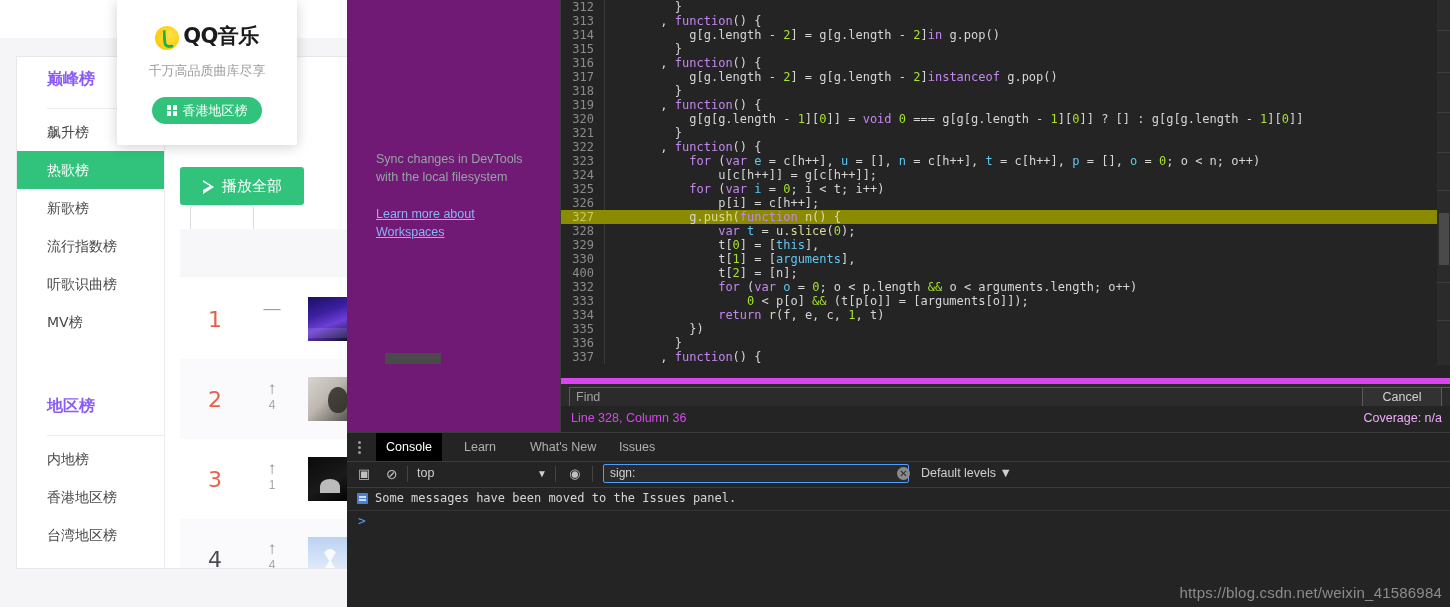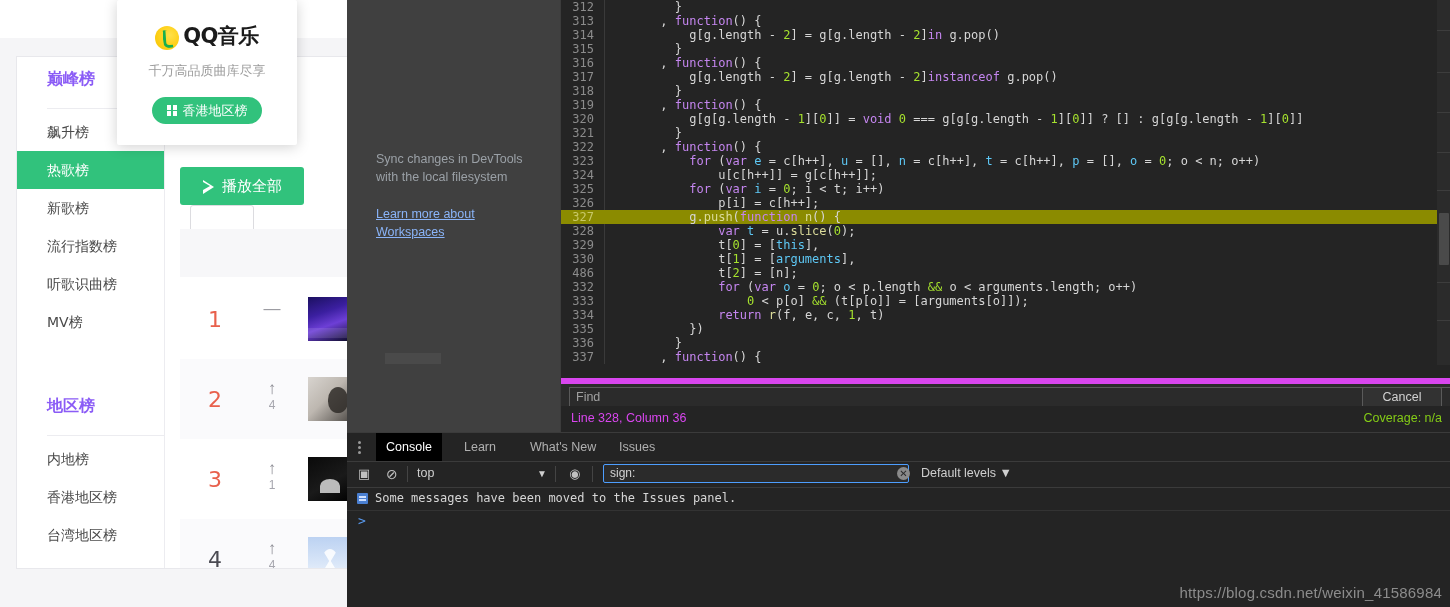--- a/index.html
+++ b/index.html
@@ -64,21 +64,21 @@
   .cv2 .cv-blob{background:#2f2b28;left:20px;top:10px;width:20px;height:26px;}
   .cv3 .cv-blob{background:#d8d8d8;left:12px;top:22px;width:20px;height:14px;border-radius:50% 50% 0 0;}
   .cv4 .cv-blob{background:#ffffff;left:14px;top:12px;width:16px;height:24px;
      clip-path:polygon(0 0,100% 0,55% 50%,100% 100%,0 100%,45% 50%);}
 
   
   .devtools{position:absolute;left:347px;top:0;width:1103px;height:607px;background:#242424;
      font-family:"Liberation Sans","DejaVu Sans",sans-serif;color:#d6d6d6;}
 
   .dt-sources{position:absolute;left:0;top:0;width:1103px;height:432px;}
-  .dt-nav{position:absolute;left:0;top:0;width:213px;height:432px;background:#404040;border-right:1px solid #3b3b3b;}
+  .dt-nav{position:absolute;left:0;top:0;width:213px;height:432px;background:#701a75;border-right:1px solid #3b3b3b;}
   .dt-nav-msg{position:absolute;left:29px;top:150px;width:160px;font-size:12.5px;line-height:18px;color:#9aa0a6;}
   .dt-nav-link{position:absolute;left:29px;top:205px;width:170px;font-size:12.5px;line-height:18px;color:#8ab4f8;
      text-decoration:underline;cursor:pointer;}
 
   .dt-editor{position:absolute;left:214px;top:0;right:0;height:365px;background:#242424;overflow:hidden;
      font-family:"DejaVu Sans Mono","Liberation Mono",monospace;font-size:12px;}
   .code-line{position:relative;height:14px;line-height:14px;white-space:pre;}
   .code-line.hl{background:#8b8b00;}
   .ln{display:inline-block;width:44px;text-align:right;color:#8c8c8c;padding-right:10px;
       background:#242424;border-right:1px solid #3a3a3a;box-sizing:border-box;}
@@ -99,21 +99,21 @@
   .dt-findbar{position:absolute;left:214px;top:378px;right:0;height:27px;background:#2b2b2b;
      border-top:6px solid #d946ef;border-bottom:1px solid #3b3b3b;}
   .dt-findinput{position:absolute;left:8px;top:3px;width:890px;height:20px;background:#2b2b2b;border:1px solid #5a5a5a;
      color:#c9c9c9;font-size:12.5px;padding:0 6px;box-sizing:border-box;line-height:18px;}
   .dt-findinput.empty{color:#a0a0a0;}
   .dt-cancel{position:absolute;right:8px;top:3px;width:78px;height:20px;border:1px solid #5a5a5a;border-radius:2px;
      color:#d2d2d2;font-size:12.5px;text-align:center;line-height:18px;background:#323232;cursor:pointer;}
 
   .dt-status{position:absolute;left:214px;top:406px;right:0;height:26px;background:#242424;}
   .dt-status-left{position:absolute;left:10px;top:5px;font-size:12.5px;color:#d946ef;}
-  .dt-status-right{position:absolute;right:8px;top:5px;font-size:12.5px;color:#84cc16;}
+  .dt-status-right{position:absolute;right:8px;top:5px;font-size:12.5px;color:#f0abfc;}
 
   .dt-divider{position:absolute;left:0;top:432px;width:1103px;height:1px;background:#3b3b3b;}
 
   .dt-drawer{position:absolute;left:0;top:433px;width:1103px;height:174px;background:#242424;}
   .dt-tabs{position:absolute;left:0;top:0;width:1103px;height:28px;border-bottom:1px solid #3b3b3b;}
   .dt-kebab{position:absolute;left:11px;top:8px;width:3px;height:13px;cursor:pointer;}
   .dt-kebab i{display:block;width:3px;height:3px;background:#9a9a9a;margin-bottom:2px;border-radius:50%;}
   .dt-tab{position:absolute;top:0;height:28px;line-height:28px;padding:0 10px;font-size:12.5px;color:#b0b0b0;cursor:pointer;}
   .dt-tab.active{background:#000000;color:#ffffff;}
 
@@ -279,21 +279,21 @@
           <div class="code-line" style="height: 14px;"><span class="ln">321</span><span class="code">        <span class="op">}</span></span></div>
           <div class="code-line" style="height: 14px;"><span class="ln">322</span><span class="code">      <span class="op">, </span><span class="k">function</span><span class="op">() {</span></span></div>
           <div class="code-line" style="height: 14px;"><span class="ln">323</span><span class="code">          <span class="k">for</span><span class="id"> (</span><span class="k">var</span><span class="id"> </span><span class="kw2">e</span><span class="id"> = c[h++], </span><span class="kw2">u</span><span class="id"> = [], </span><span class="kw2">n</span><span class="id"> = c[h++], </span><span class="kw2">t</span><span class="id"> = c[h++], </span><span class="kw2">p</span><span class="id"> = [], </span><span class="kw2">o</span><span class="id"> = </span><span class="num">0</span><span class="id">; o &lt; n; o++)</span></span></div>
           <div class="code-line" style="height: 14px;"><span class="ln">324</span><span class="code">              <span class="id">u[c[h++]] = g[c[h++]];</span></span></div>
           <div class="code-line" style="height: 14px;"><span class="ln">325</span><span class="code">          <span class="k">for</span><span class="id"> (</span><span class="k">var</span><span class="id"> </span><span class="kw2">i</span><span class="id"> = </span><span class="num">0</span><span class="id">; i &lt; t; i++)</span></span></div>
           <div class="code-line" style="height: 14px;"><span class="ln">326</span><span class="code">              <span class="id">p[i] = c[h++];</span></span></div>
           <div class="code-line hl" style="height: 14px;"><span class="ln">327</span><span class="code">          <span class="id">g.</span><span class="fn">push</span><span class="op">(</span><span class="k">function</span><span class="id"> </span><span class="fn">n</span><span class="op">() {</span></span></div>
           <div class="code-line" style="height: 14px;"><span class="ln">328</span><span class="code">              <span class="k">var</span><span class="id"> </span><span class="kw2">t</span><span class="id"> = u.</span><span class="fn">slice</span><span class="op">(</span><span class="num">0</span><span class="op">);</span></span></div>
           <div class="code-line" style="height: 14px;"><span class="ln">329</span><span class="code">              <span class="id">t[</span><span class="num">0</span><span class="id">] = [</span><span class="kw2">this</span><span class="id">],</span></span></div>
           <div class="code-line" style="height: 14px;"><span class="ln">330</span><span class="code">              <span class="id">t[</span><span class="num">1</span><span class="id">] = [</span><span class="kw2">arguments</span><span class="id">],</span></span></div>
-          <div class="code-line" style="height: 14px;"><span class="ln">486</span><span class="code">              <span class="id">t[</span><span class="num">2</span><span class="id">] = [n];</span></span></div>
+          <div class="code-line" style="height: 14px;"><span class="ln">400</span><span class="code">              <span class="id">t[</span><span class="num">2</span><span class="id">] = [n];</span></span></div>
           <div class="code-line" style="height: 14px;"><span class="ln">332</span><span class="code">              <span class="k">for</span><span class="id"> (</span><span class="k">var</span><span class="id"> </span><span class="kw2">o</span><span class="id"> = </span><span class="num">0</span><span class="id">; o &lt; p.length </span><span class="num">&amp;&amp;</span><span class="id"> o &lt; arguments.length; o++)</span></span></div>
           <div class="code-line" style="height: 14px;"><span class="ln">333</span><span class="code">                  <span class="num">0</span><span class="id"> &lt; p[o] </span><span class="num">&amp;&amp;</span><span class="id"> (t[p[o]] = [arguments[o]]);</span></span></div>
           <div class="code-line" style="height: 14px;"><span class="ln">334</span><span class="code">              <span class="k">return</span><span class="id"> </span><span class="fn">r</span><span class="op">(</span><span class="id">f, e, c, </span><span class="num">1</span><span class="id">, t</span><span class="op">)</span></span></div>
           <div class="code-line" style="height: 14px;"><span class="ln">335</span><span class="code">          <span class="op">})</span></span></div>
           <div class="code-line" style="height: 14px;"><span class="ln">336</span><span class="code">        <span class="op">}</span></span></div>
           <div class="code-line" style="height: 14px;"><span class="ln">337</span><span class="code">      <span class="op">, </span><span class="k">function</span><span class="op">() {</span></span></div>
         </div>
       <div class="dt-vscroll">
         <div class="dt-vtick" style="top:30px"></div>
           <div class="dt-vtick" style="top:72px"></div>

